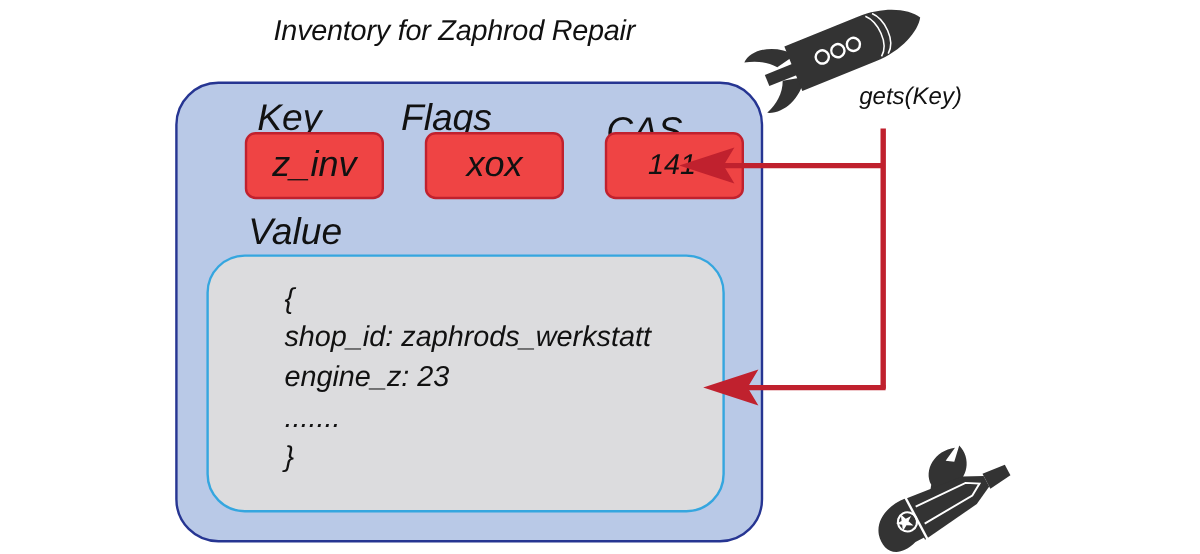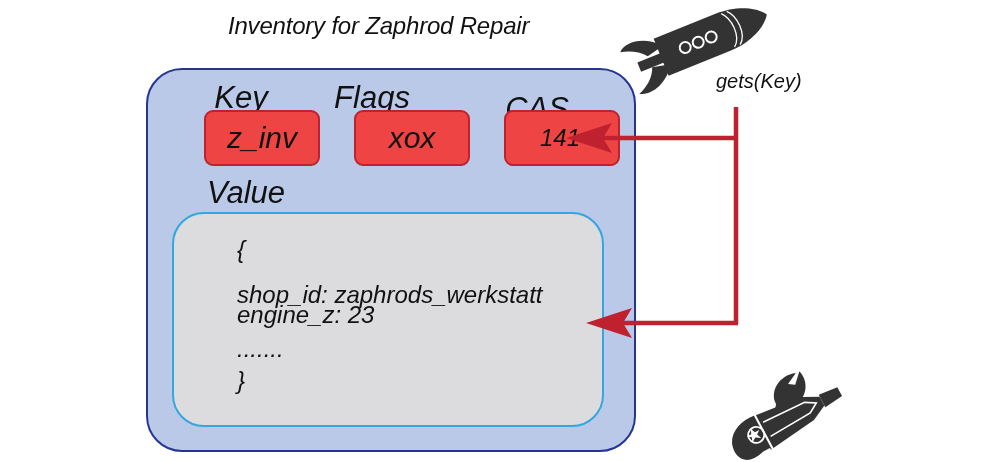--- a/index.html
+++ b/index.html
@@ -32,21 +32,21 @@
 <div class="abs label" style="left:477px; top:91px;">CAS</div>
 
 <div class="abs field" style="left:184px; top:110px;">z_inv</div>
 <div class="abs field" style="left:334px; top:110px;">xox</div>
 <div class="abs field cas" style="left:484px; top:110px;">141</div>
 
 <div class="abs label" style="left:186px; top:175px;">Value</div>
 
 <div class="abs valuebox"></div>
 <div class="abs vline" style="top:236px;">{</div>
-<div class="abs vline" style="top:267px;margin-top:14px;">shop_id: zaphrods_werkstatt</div>
+<div class="abs vline" style="top:267px;">shop_id: zaphrods_werkstatt</div>
 <div class="abs vline" style="top:301px;">engine_z: 23</div>
 <div class="abs vline" style="top:335px;">.......</div>
 <div class="abs vline" style="top:367px;">}</div>
 
 <div class="abs gets">gets(Key)</div>
 
 <svg class="overlay" width="1000" height="462" viewBox="0 0 1000 462">
 
   <g>
     <line x1="736" y1="107" x2="736" y2="324" stroke="#c0212e" stroke-width="4.5"></line>

